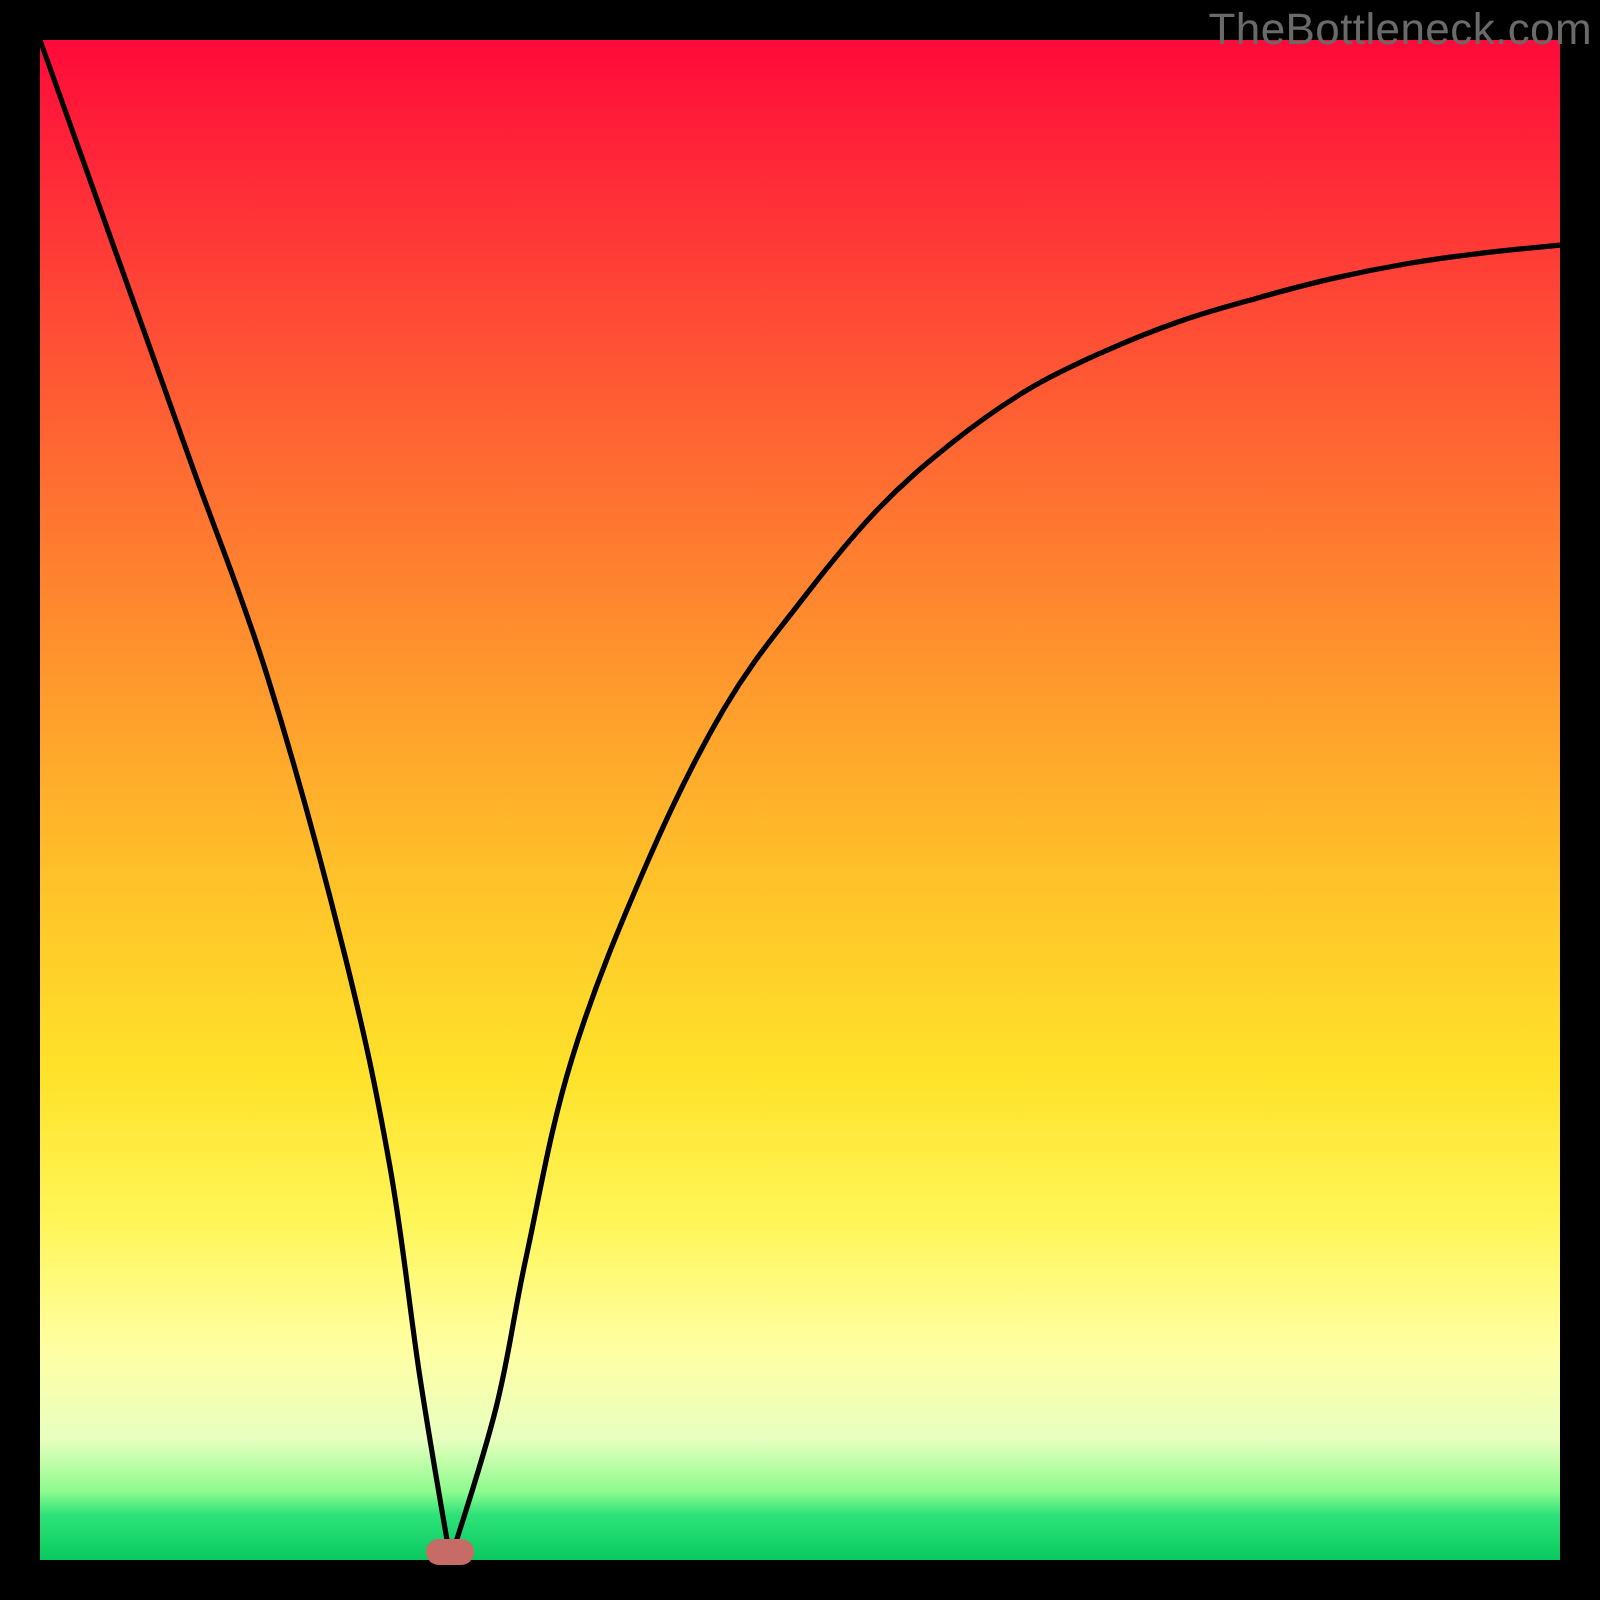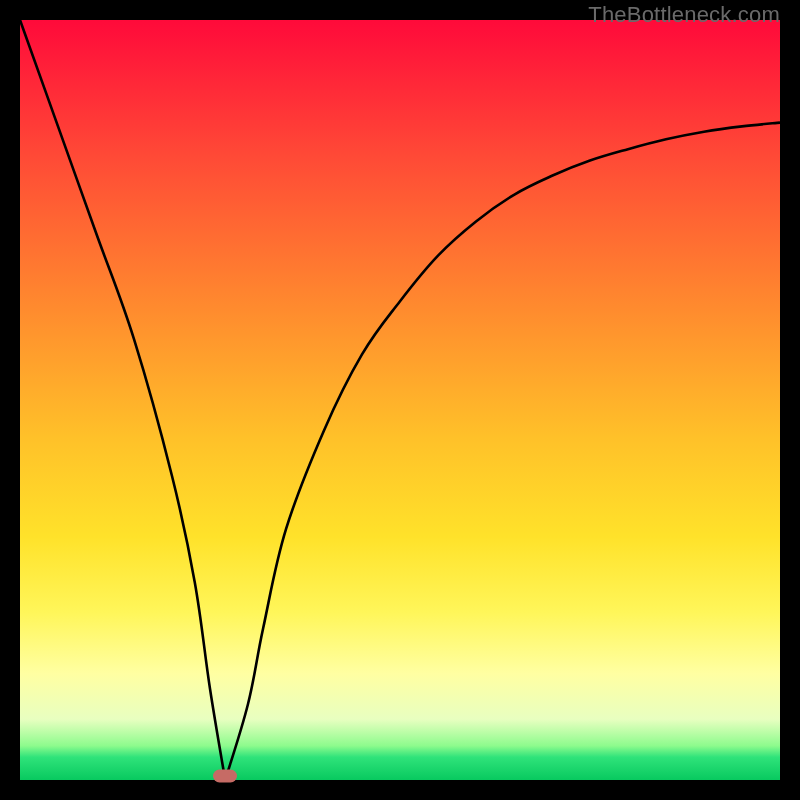--- a/index.html
+++ b/index.html
@@ -37,21 +37,21 @@
       #ffffa2 86%,
       #e8ffc0 92%,
       #8dfb8d 95.5%,
       #2fe37a 97%,
       #08c95f 100%
     );
   }
   .watermark {
     position: absolute;
     top: 2px;
-    right: 20px;
+    right: 4px;
     color: #6a6a6a;
     font-size: 22px;
     font-weight: 500;
     letter-spacing: 0.2px;
     user-select: none;
   }
   svg.curve {
     position: absolute;
     left: 0;
     top: 0;

